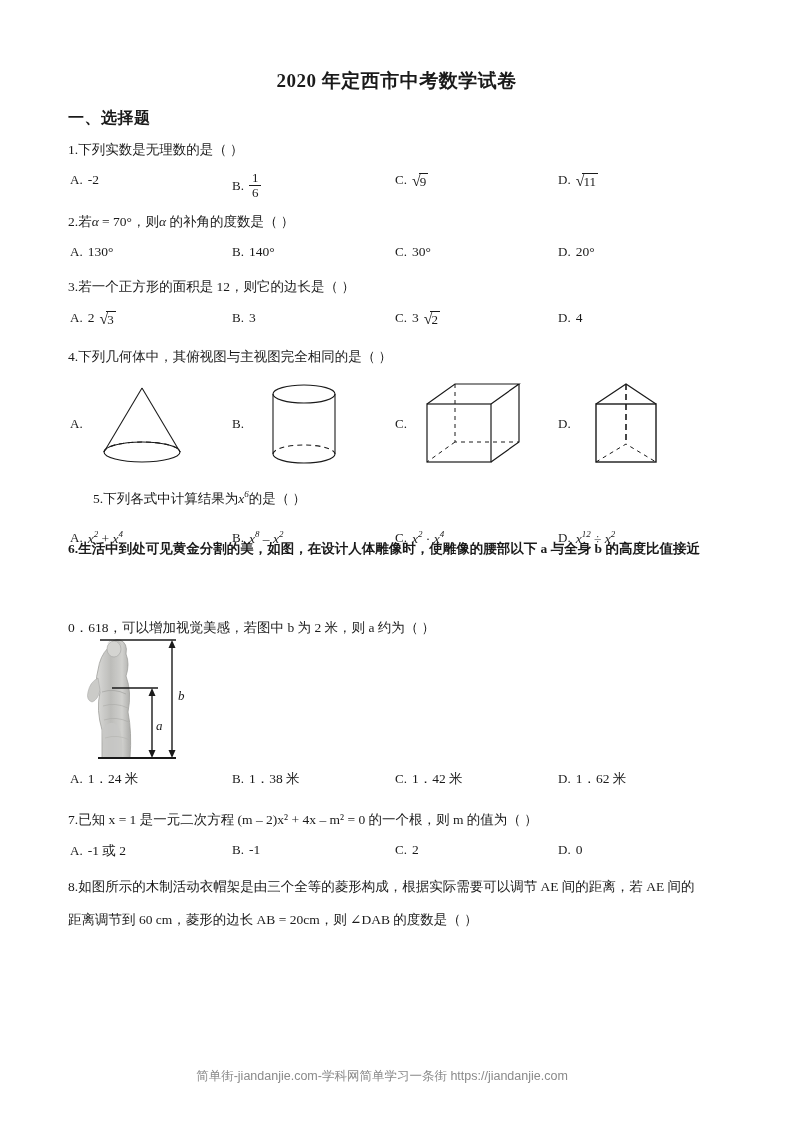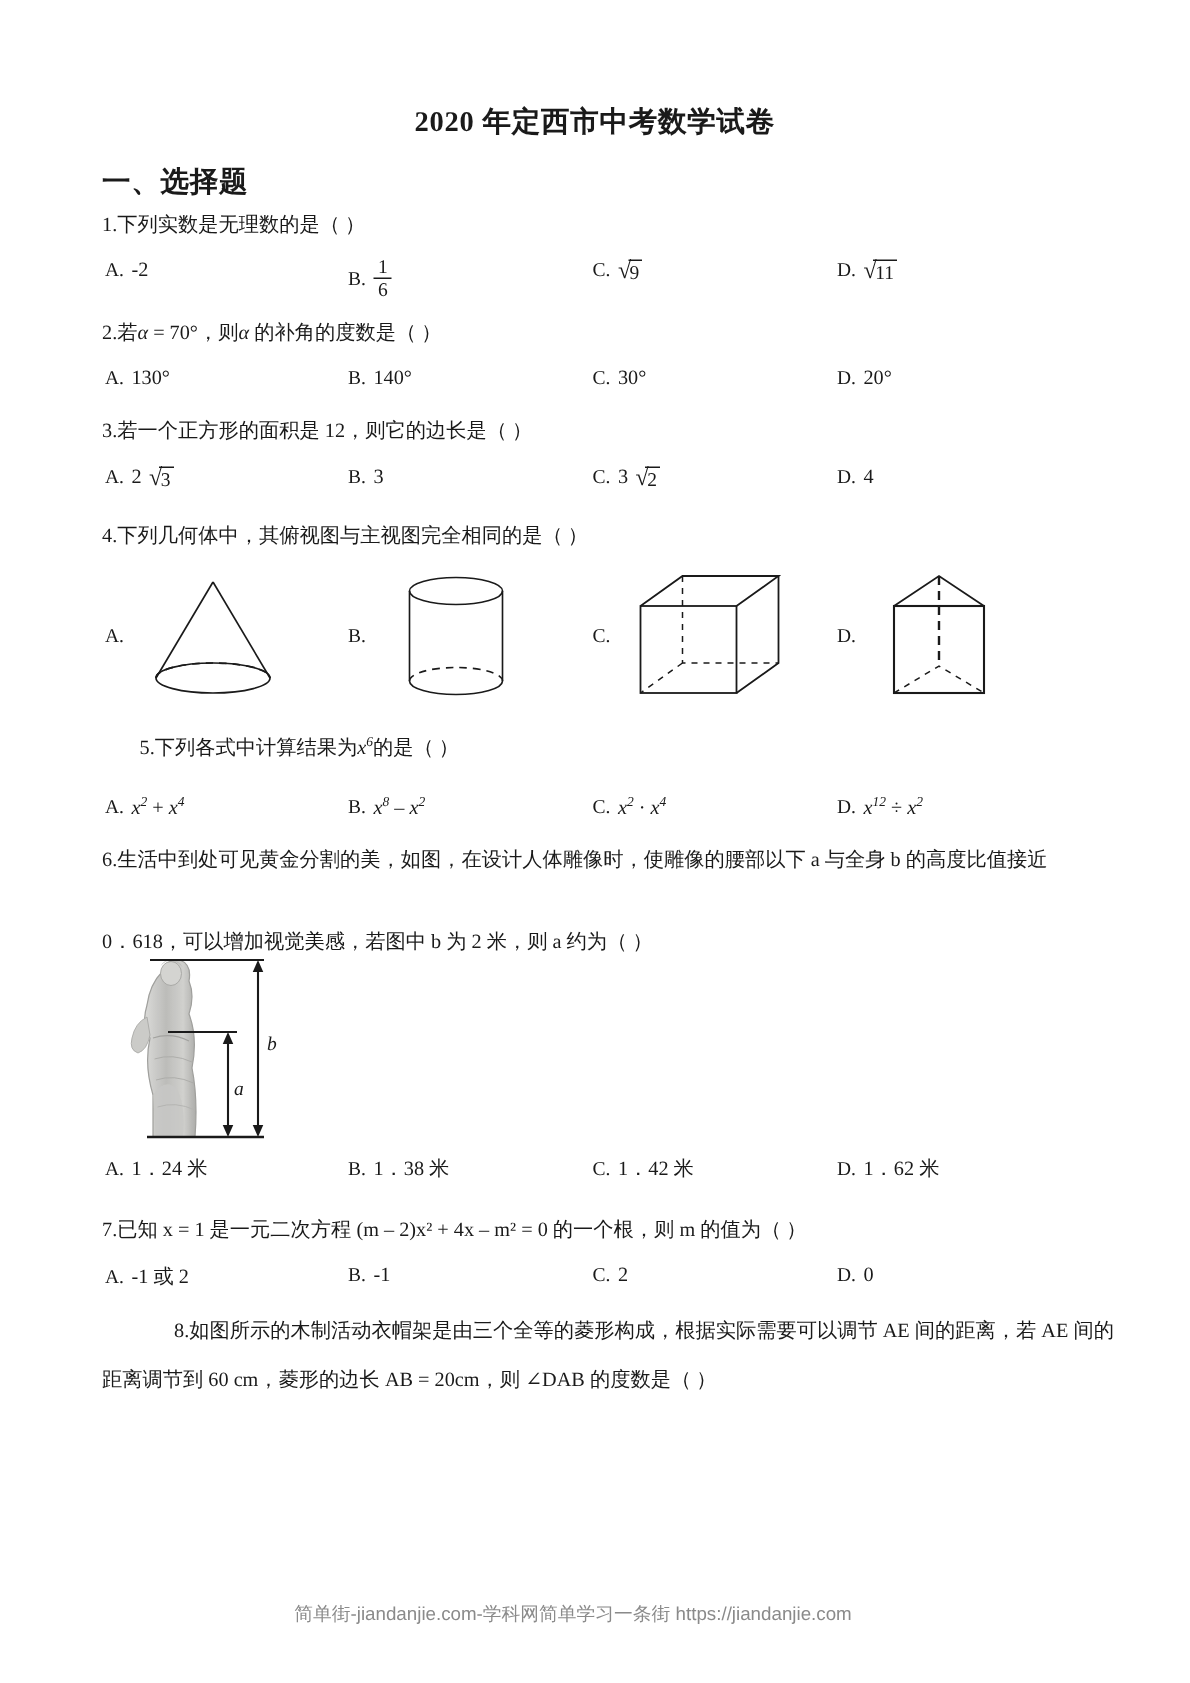--- a/index.html
+++ b/index.html
@@ -20,21 +20,21 @@
     width: 793px;
     text-align: center;
     font-size: 19px;
     font-weight: bold;
     letter-spacing: 0.5px;
   }
 
   .section-head {
     position: absolute;
     left: 68px; top: 108px;
-    font-size: 19px;
+    font-size: 16px;
     font-weight: bold;
     letter-spacing: 0.5px;
   }
 
   .qtext {
     position: absolute;
     left: 68px;
     font-size: 13.5px;
     line-height: 1.5;
     white-space: nowrap;
@@ -262,21 +262,21 @@
     <div class="opt o-c">
       <span class="lbl">C.</span>
       <span><i class="v">x</i><sup class="e">2</sup><span> · </span><i class="v">x</i><sup class="e">4</sup></span>
     </div>
     <div class="opt o-d">
       <span class="lbl">D.</span>
       <span><i class="v">x</i><sup class="e">12</sup><span> ÷ </span><i class="v">x</i><sup class="e">2</sup></span>
     </div>
   </div>
 
-  <div class="qtext" style="top:563px;">6.生活中到处可见黄金分割的美，如图，在设计人体雕像时，使雕像的腰部以下 a 与全身 b 的高度比值接近</div>
+  <div class="qtext" style="top:539px;font-weight:bold;">6.生活中到处可见黄金分割的美，如图，在设计人体雕像时，使雕像的腰部以下 a 与全身 b 的高度比值接近</div>
   <div class="qtext" style="top:618px;">0．618，可以增加视觉美感，若图中 b 为 2 米，则 a 约为（     ）</div>
 
   <div class="statue-fig">
     <svg width="190" height="128" viewBox="0 0 190 128">
       <defs>
         <linearGradient id="stoneg" x1="0" y1="0" x2="1" y2="0">
           <stop offset="0%" stop-color="#d9d9d7"></stop>
           <stop offset="42%" stop-color="#b9b9b6"></stop>
           <stop offset="75%" stop-color="#cfcfcc"></stop>
           <stop offset="100%" stop-color="#a8a8a5"></stop>
@@ -349,18 +349,18 @@
     <div class="opt o-c">
         <span class="lbl">C.</span>
         <span>2</span>
       </div>
     <div class="opt o-d">
         <span class="lbl">D.</span>
         <span>0</span>
       </div>
   </div>
 
-  <div class="qtext" style="top:877px;margin-left:48px;">8.如图所示的木制活动衣帽架是由三个全等的菱形构成，根据实际需要可以调节 AE 间的距离，若 AE 间的</div>
+  <div class="qtext" style="top:877px;">8.如图所示的木制活动衣帽架是由三个全等的菱形构成，根据实际需要可以调节 AE 间的距离，若 AE 间的</div>
   <div class="qtext" style="top:910px;">距离调节到 60 cm，菱形的边长 AB = 20cm，则 ∠DAB 的度数是（     ）</div>
 
   <div class="footer">简单街-jiandanjie.com-学科网简单学习一条街 https://jiandanjie.com</div>
 
 </div>
 
 </body></html>

